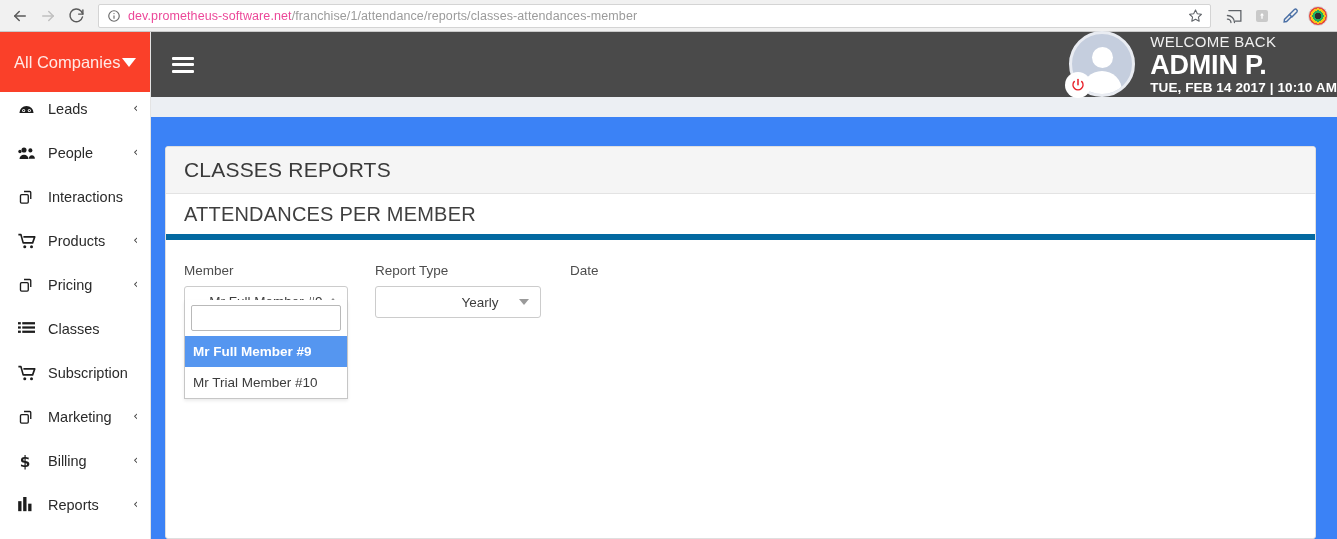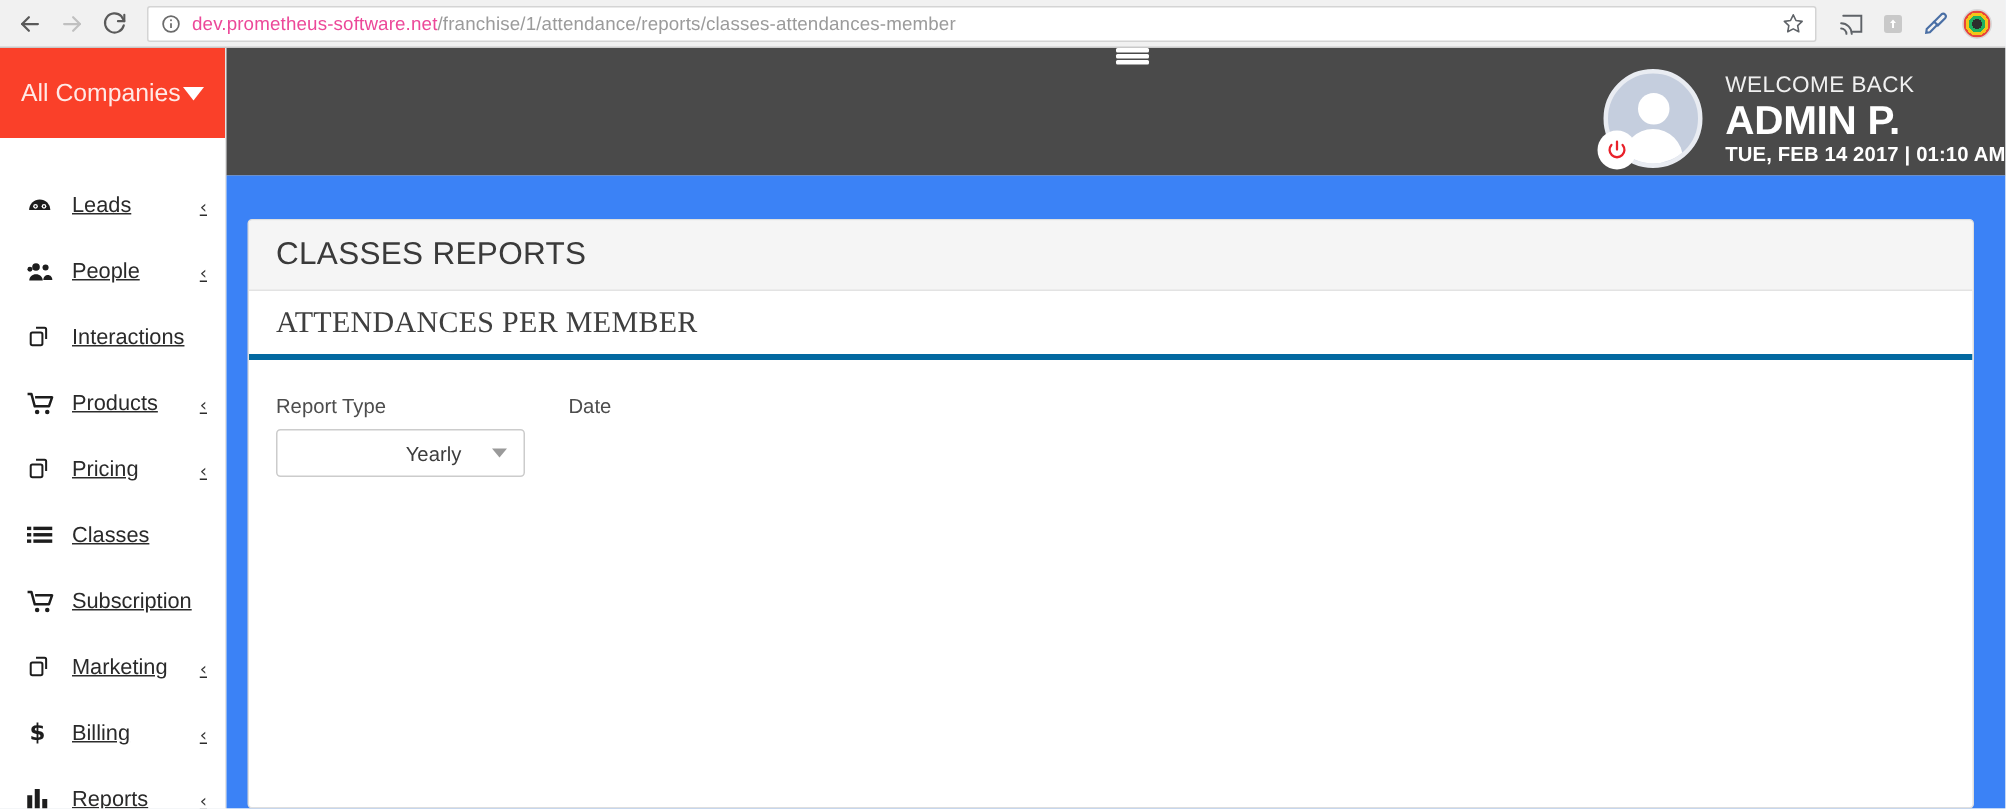--- a/index.html
+++ b/index.html
@@ -88,25 +88,24 @@
   .company-caret {
     margin-left: auto;
     width: 0; height: 0;
     border-left: 7px solid transparent;
     border-right: 7px solid transparent;
     border-top: 9px solid #ffffff;
   }
   .nav-list { padding-top: 9px; }
   .nav-item {
     height: 44px;
-    display: flex; align-items: flex-end;
+    display: flex; align-items: flex-start;
     padding: 0 12px 0 18px;
     color: #2c2c2c;
     cursor: pointer;
-    text-decoration: underline;
   }
   .nav-icon {
     width: 20px; flex: 0 0 20px;
     display: flex; align-items: center; justify-content: flex-start;
     color: #1d1d1d;
   }
   .nav-text {
     margin-left: 10px;
     font-size: 14.5px;
     color: #2a2a2a;
@@ -114,23 +113,23 @@
   }
   .nav-chevron {
     margin-left: auto;
     font-size: 12px; color: #3a3a3a;
     font-family: "DejaVu Sans", sans-serif;
   }
 
   
   .topbar {
     position: absolute; left: 151px; top: 0;
-    width: 1186px; height: 85px;
+    width: 1186px; height: 65px;
     background: #4a4a4a;
-    display: flex; align-items: center; flex-direction: column;
+    display: flex; align-items: center;
   }
   .hamburger {
     width: 22px; height: 16px;
     margin-left: 21px;
     display: flex; flex-direction: column; justify-content: space-between;
     cursor: pointer;
   }
   .hamburger span { display: block; height: 3px; background: #ffffff; border-radius: 1px; }
   .welcome-wrap {
     margin-left: auto;
@@ -189,22 +188,21 @@
     display: flex; align-items: center;
     padding: 0 18px;
   }
   .panel-title {
     font-size: 21px; color: #3a3a3a; letter-spacing: .2px;
   }
   .panel-sub {
     height: 46px;
     display: flex; align-items: center;
     padding: 0 18px;
-    border-bottom: 4px solid #0369a1;
-    font-family: Liberation Serif, serif;
+    border-bottom: 6px solid #0369a1;
   }
   .panel-sub-title { font-size: 20px; color: #3f3f3f; letter-spacing: .2px; }
 
   .filters {
     display: flex;
     padding: 23px 18px 0 18px;
     align-items: flex-start;
   }
   .field { position: relative; }
   .field-label {
@@ -504,38 +502,52 @@
         <div class="power-badge">
           <svg width="14" height="14" viewBox="0 0 24 24" fill="none" stroke="#e8212a" stroke-width="2.6" stroke-linecap="round">
               <path d="M12 2.5v9"></path>
               <path d="M18.4 6.2a8.5 8.5 0 1 1-12.8 0"></path>
             </svg>
         </div>
       </div>
       <div class="welcome-text">
         <div class="welcome-small">WELCOME BACK</div>
         <div class="welcome-name">ADMIN P.</div>
-        <div class="welcome-date">TUE, FEB 14 2017 | 01:10 AM</div>
+        <div class="welcome-date">TUE, FEB 14 2017 | 10:10 AM</div>
       </div>
     </div>
   </div>
 
   <div class="content">
     <div class="panel">
 
       <div class="panel-head">
         <span class="panel-title">CLASSES REPORTS</span>
       </div>
 
       <div class="panel-sub">
         <span class="panel-sub-title">ATTENDANCES PER MEMBER</span>
       </div>
 
       <div class="filters">
 
+        <div class="field field-member">
+          <span class="field-label">Member</span>
+          <div class="select-box open">
+            <span>Mr Full Member #9</span>
+            <span class="caret-up"></span>
+          </div>
+          <div class="dropdown">
+            <input class="dropdown-search" type="text" value="" placeholder="" style="">
+            <div class="dropdown-list">
+              <div class="dropdown-opt selected">Mr Full Member #9</div>
+              <div class="dropdown-opt">Mr Trial Member #10</div>
+            </div>
+          </div>
+        </div>
 
         <div class="field field-report">
           <span class="field-label">Report Type</span>
           <div class="select-box tall">
             <span>Yearly</span>
             <span class="caret-down"></span>
           </div>
         </div>
 
         <div class="field field-date">

